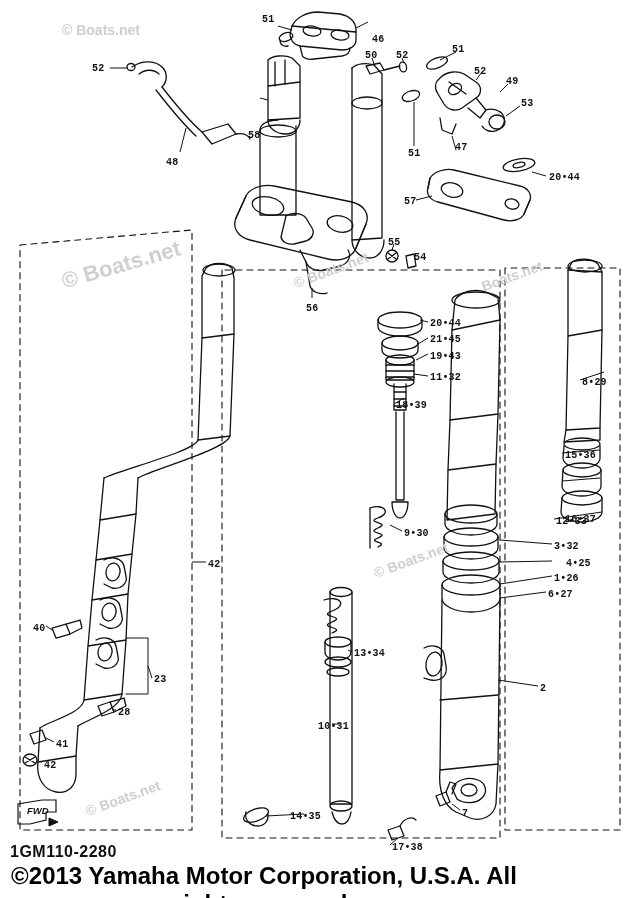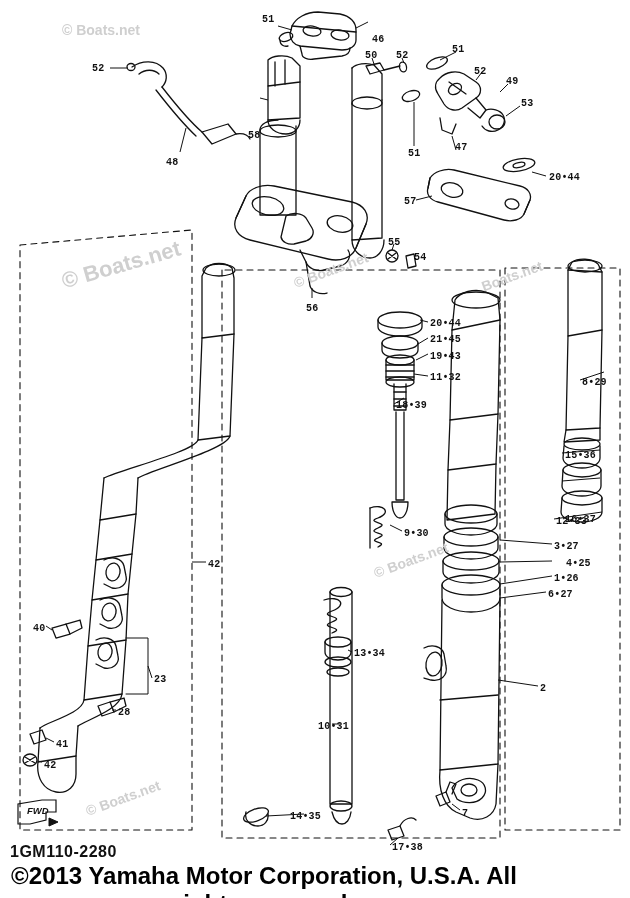--- a/index.html
+++ b/index.html
@@ -340,21 +340,21 @@
   <div class="callout" style="left:306px; top:303px;">56</div>
   <div class="callout" style="left:430px; top:318px;">20•44</div>
   <div class="callout" style="left:430px; top:334px;">21•45</div>
   <div class="callout" style="left:430px; top:351px;">19•43</div>
   <div class="callout" style="left:430px; top:372px;">11•32</div>
   <div class="callout" style="left:396px; top:400px;">18•39</div>
   <div class="callout" style="left:582px; top:377px;">8•29</div>
   <div class="callout" style="left:565px; top:450px;">15•36</div>
   <div class="callout" style="left:565px; top:478px;margin-top:36px;">16•37</div>
   <div class="callout" style="left:556px; top:516px;">12•33</div>
-  <div class="callout" style="left:554px; top:541px;">3•27</div>
+  <div class="callout" style="left:554px; top:541px;">3•32</div>
   <div class="callout" style="left:566px; top:558px;">4•25</div>
   <div class="callout" style="left:554px; top:573px;">1•26</div>
   <div class="callout" style="left:548px; top:589px;">6•27</div>
   <div class="callout" style="left:404px; top:528px;">9•30</div>
   <div class="callout" style="left:208px; top:559px;">42</div>
   <div class="callout" style="left:540px; top:683px;">2</div>
   <div class="callout" style="left:33px; top:623px;">40</div>
   <div class="callout" style="left:154px; top:674px;">23</div>
   <div class="callout" style="left:354px; top:648px;">13•34</div>
   <div class="callout" style="left:118px; top:707px;">28</div>

